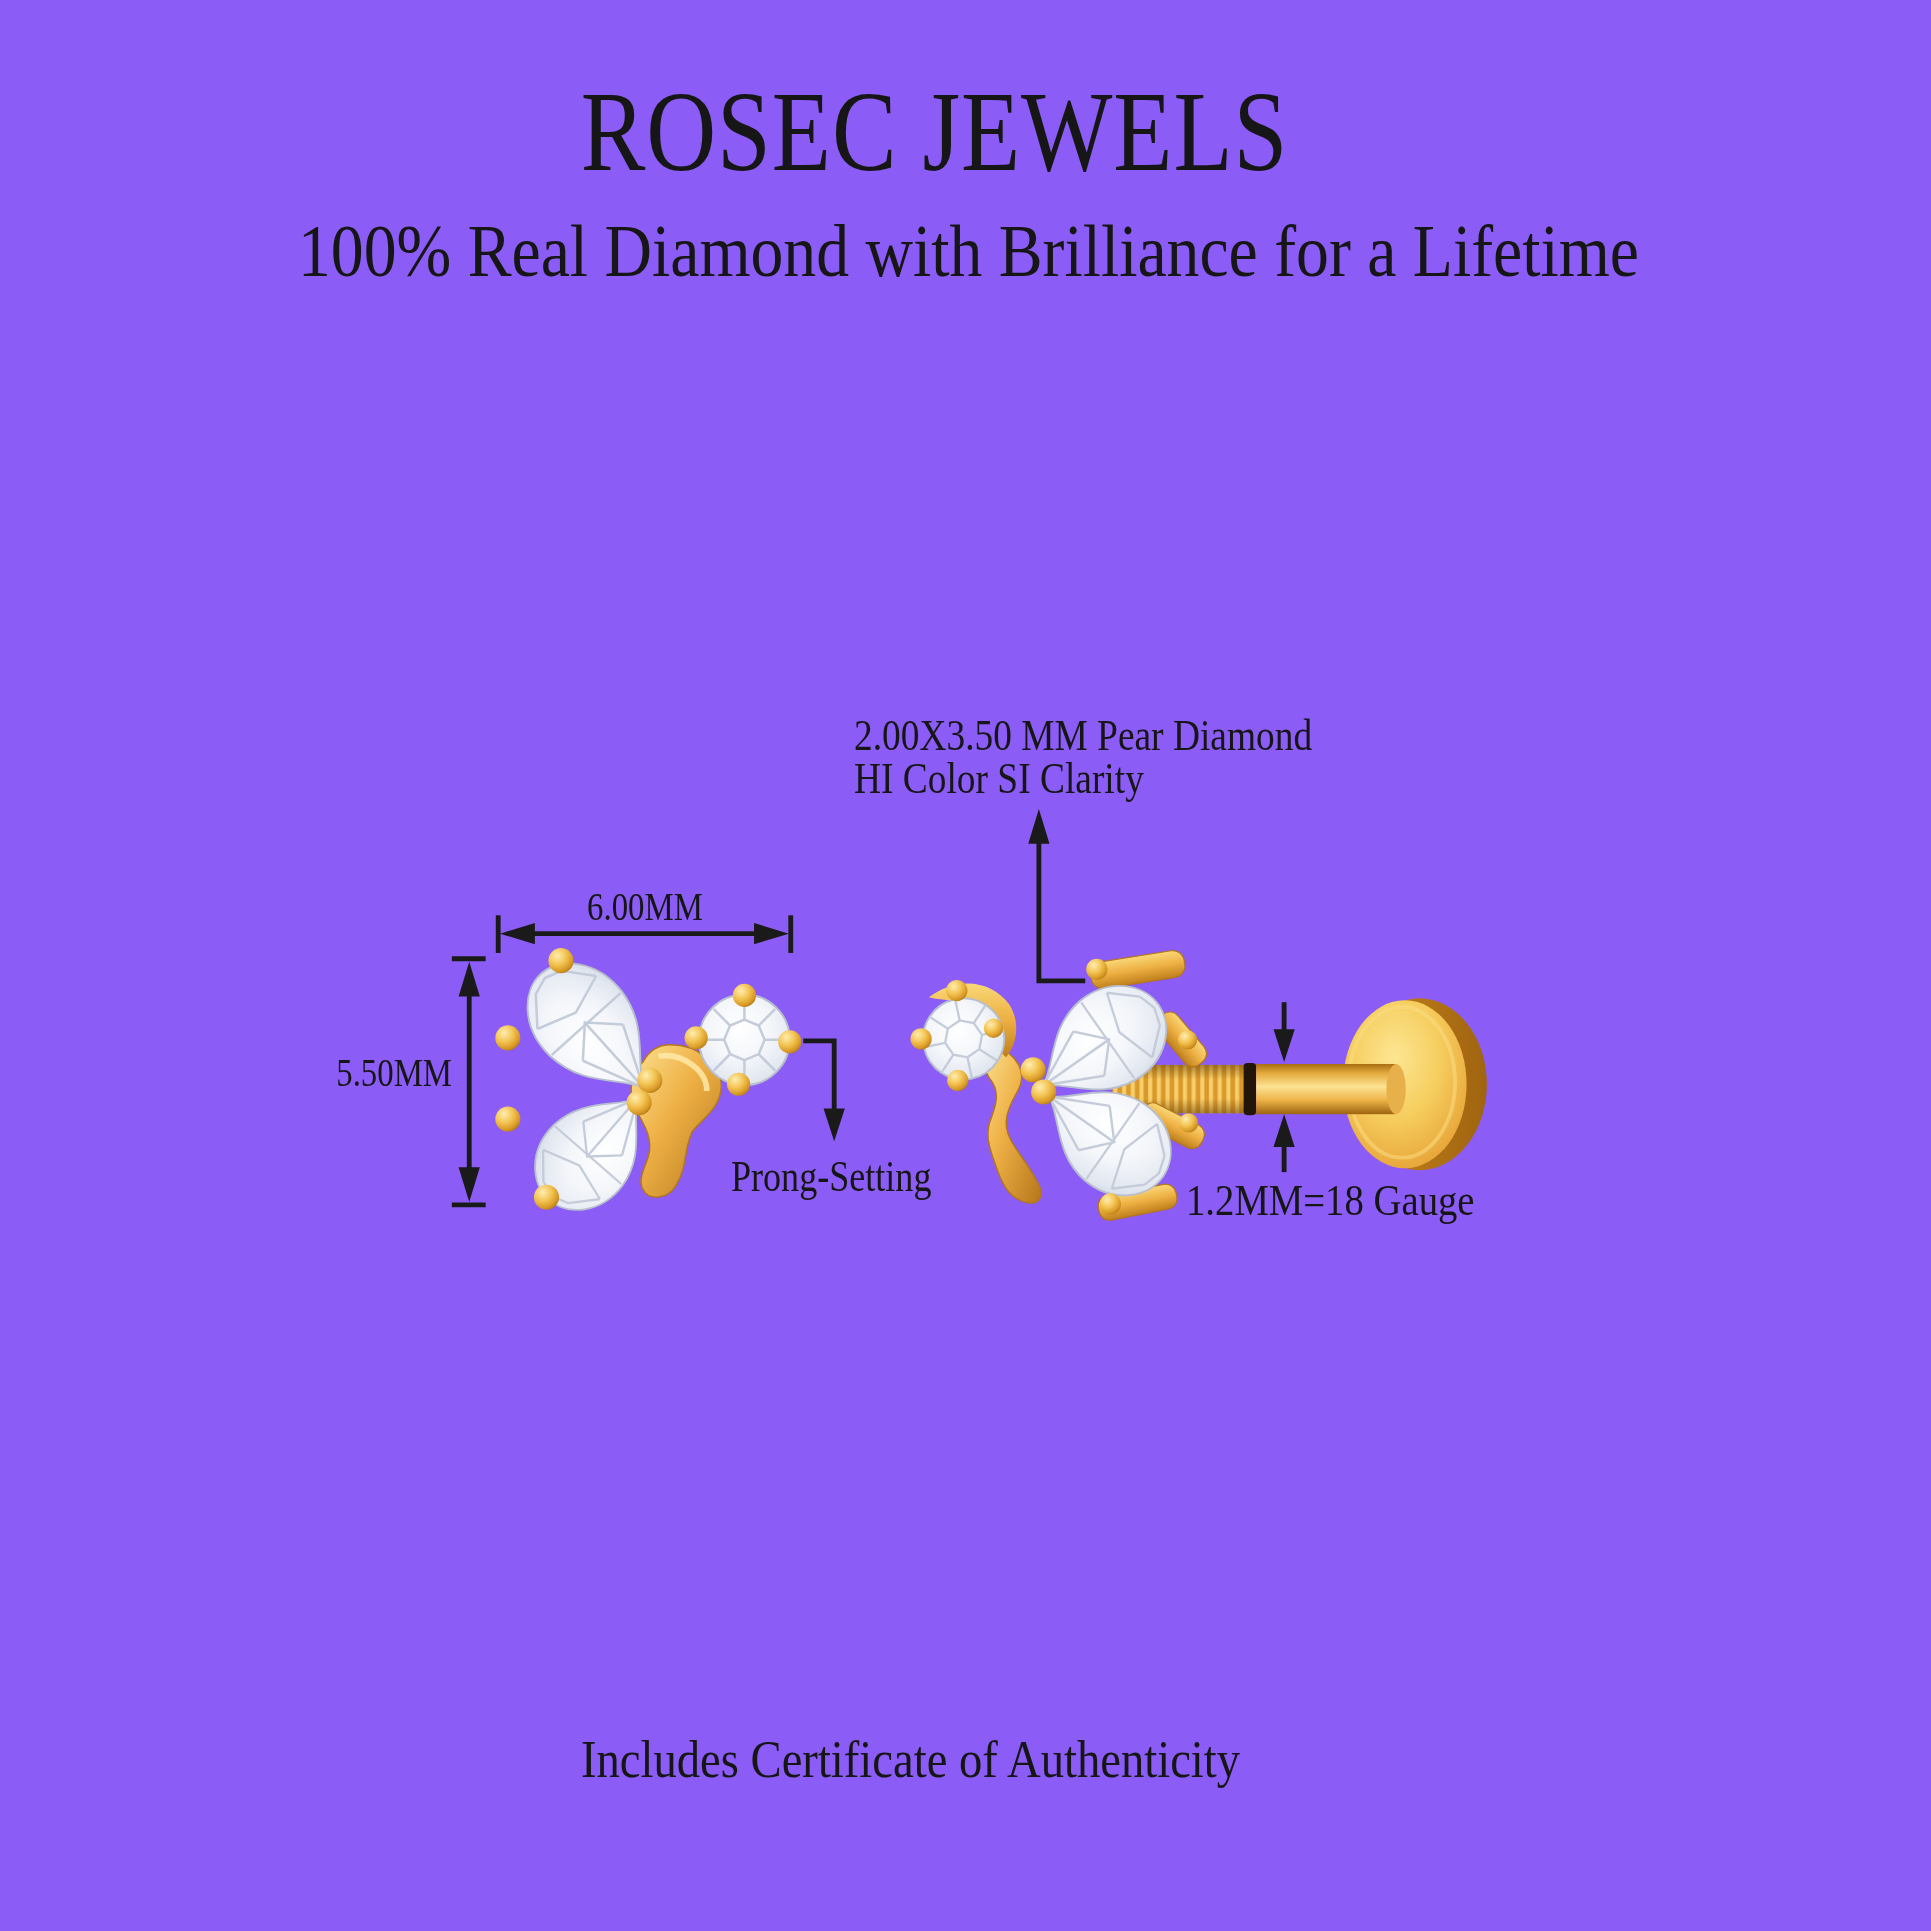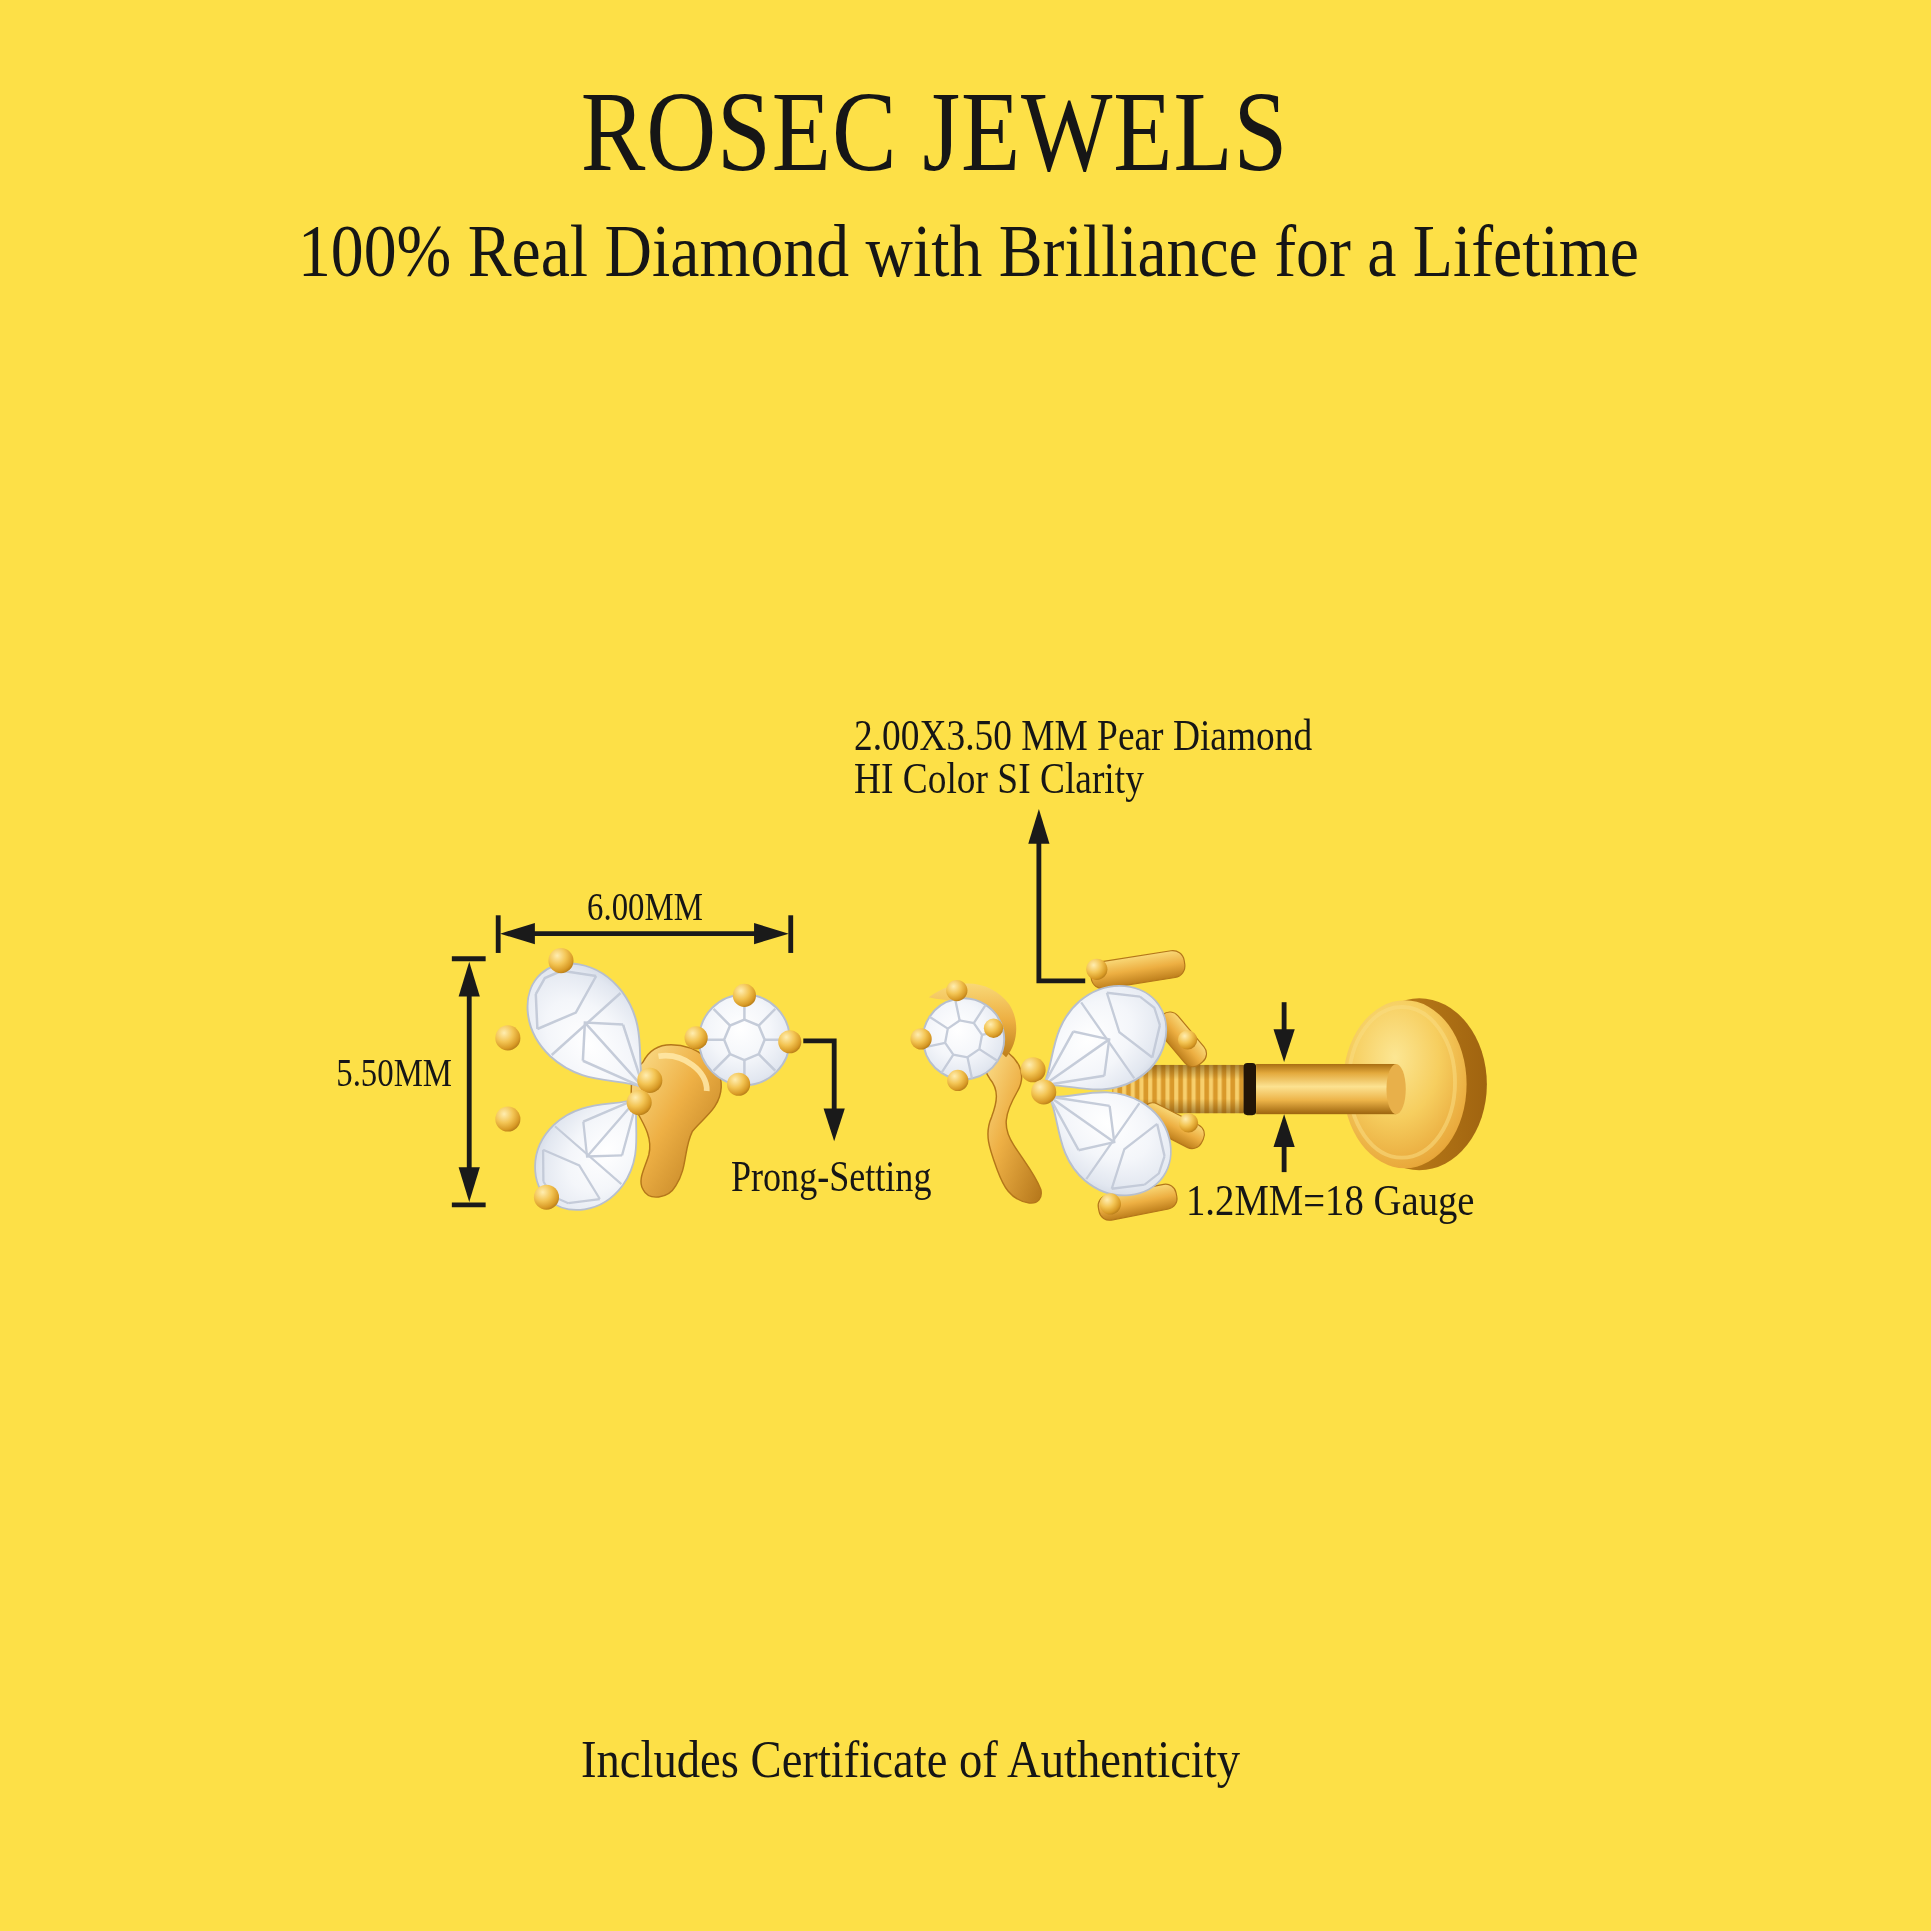--- a/index.html
+++ b/index.html
@@ -1,17 +1,17 @@
 <!DOCTYPE html>
 <html><head>
 <meta charset="utf-8">
 <style>
   html,body{margin:0;padding:0;background:#ffffff;}
   #stage{
-    position:relative;width:1931px;height:1931px;background:#fde047;overflow:hidden;
+    position:relative;width:1931px;height:1931px;background:#8b5cf6;overflow:hidden;
     font-family:"Liberation Serif", serif;color:#161616;
   }
   .abs{position:absolute;}
   .label{white-space:nowrap;color:#161616;}
   #brand-title{
     top:66px;left:-31px;width:1931px;text-align:center;
     font-size:114px;line-height:1.15;letter-spacing:1px;
     transform:scaleX(.85);transform-origin:center;
   }
   #tagline{

